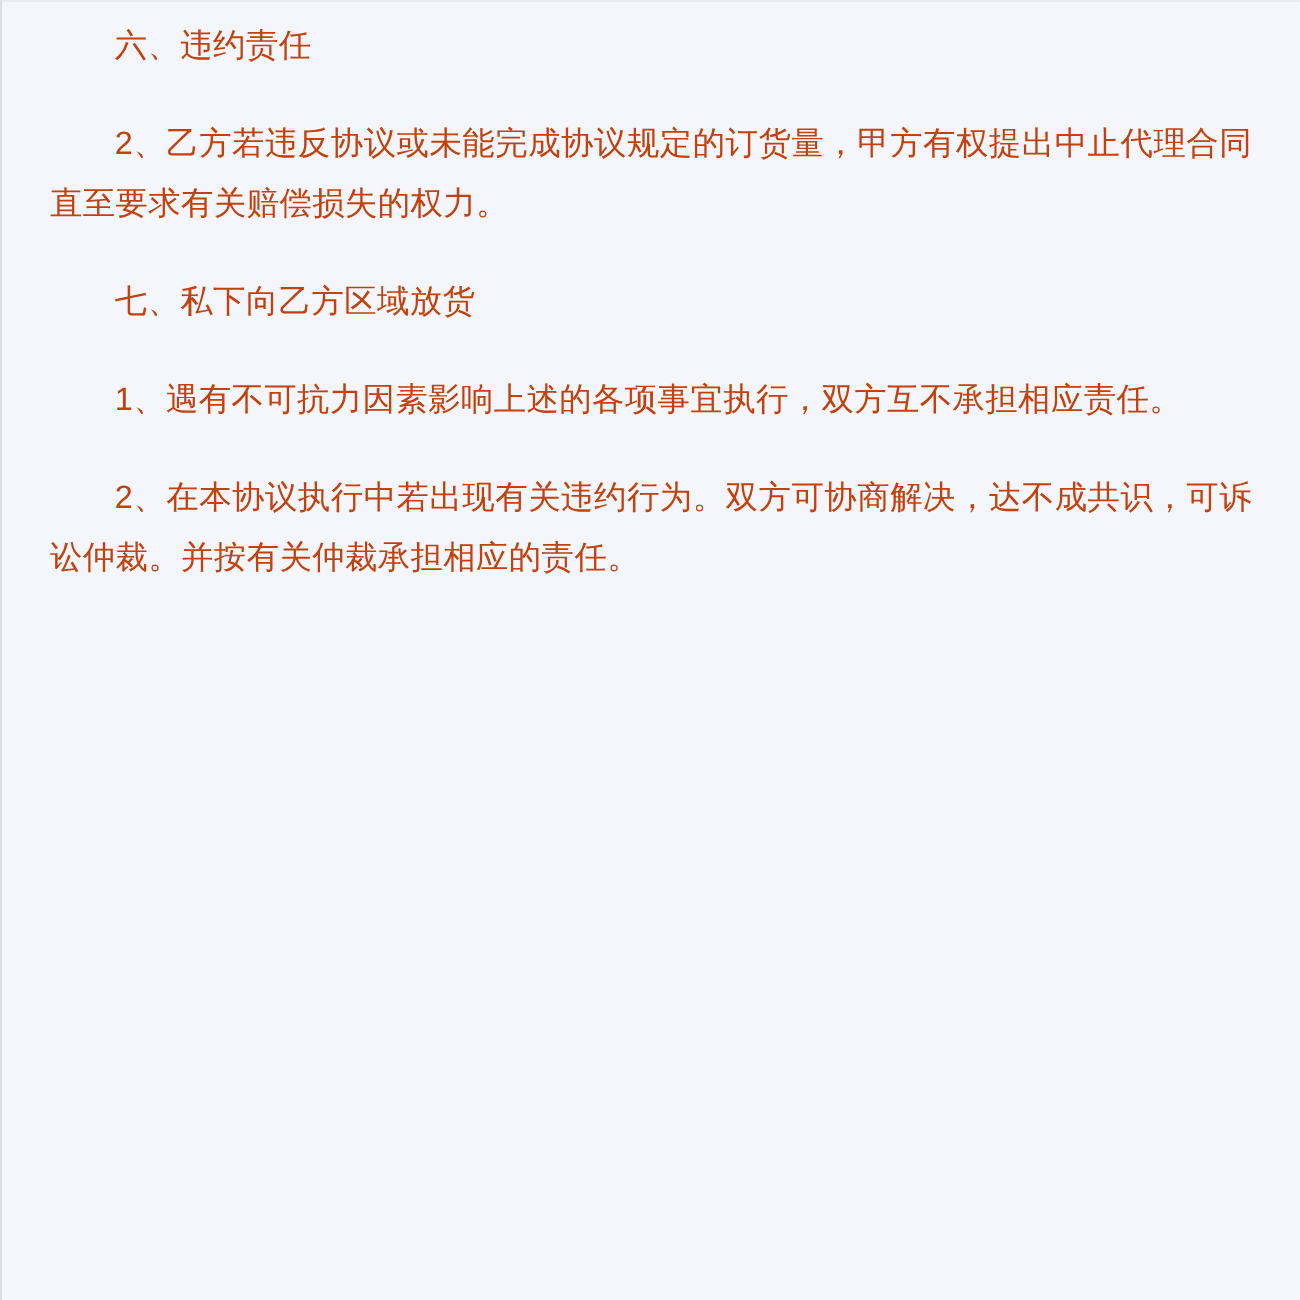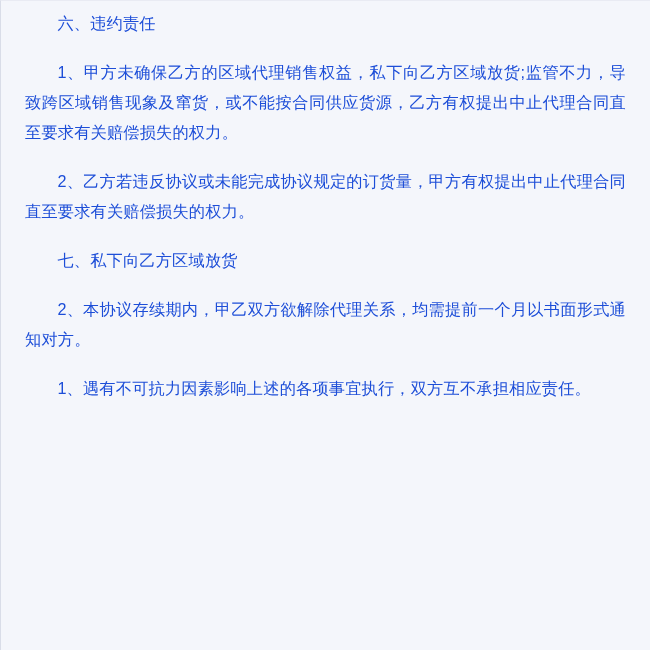--- a/index.html
+++ b/index.html
@@ -12,21 +12,21 @@
     height: 650px;
     box-sizing: border-box;
     background: #f4f6fb;
     border-left: 1px solid #d9dde8;
     border-top: 1px solid #e9ebf3;
     padding: 1px 24px 20px 24px;
     overflow: hidden;
     font-family: "Liberation Sans", "DejaVu Sans", sans-serif;
     font-size: 16.2px;
     line-height: 30px;
-    color: #1d4ed8;
+    color: #c2410c;
   }
   .page p {
     margin: 19px 0;
     text-indent: 2em;
     text-align: justify;
     letter-spacing: 0.2px;
     word-break: break-all;
   }
   .page p.heading {
     text-align: left;
@@ -35,26 +35,25 @@
     margin-top: 6px;
   }
 </style>
 </head>
 <body>
 
 <div class="page">
 
   <p class="heading">六、违约责任</p>
 
-  <p class="para">1、甲方未确保乙方的区域代理销售权益，私下向乙方区域放货;监管不力，导致跨区域销售现象及窜货，或不能按合同供应货源，乙方有权提出中止代理合同直至要求有关赔偿损失的权力。</p>
 
   <p class="para">2、乙方若违反协议或未能完成协议规定的订货量，甲方有权提出中止代理合同直至要求有关赔偿损失的权力。</p>
 
   <p class="heading">七、私下向乙方区域放货</p>
 
 
-  <p class="para">2、本协议存续期内，甲乙双方欲解除代理关系，均需提前一个月以书面形式通知对方。</p>
 
 
   <p class="para">1、遇有不可抗力因素影响上述的各项事宜执行，双方互不承担相应责任。</p>
 
+  <p class="para">2、在本协议执行中若出现有关违约行为。双方可协商解决，达不成共识，可诉讼仲裁。并按有关仲裁承担相应的责任。</p>
 
 </div>
 
 </body></html>

